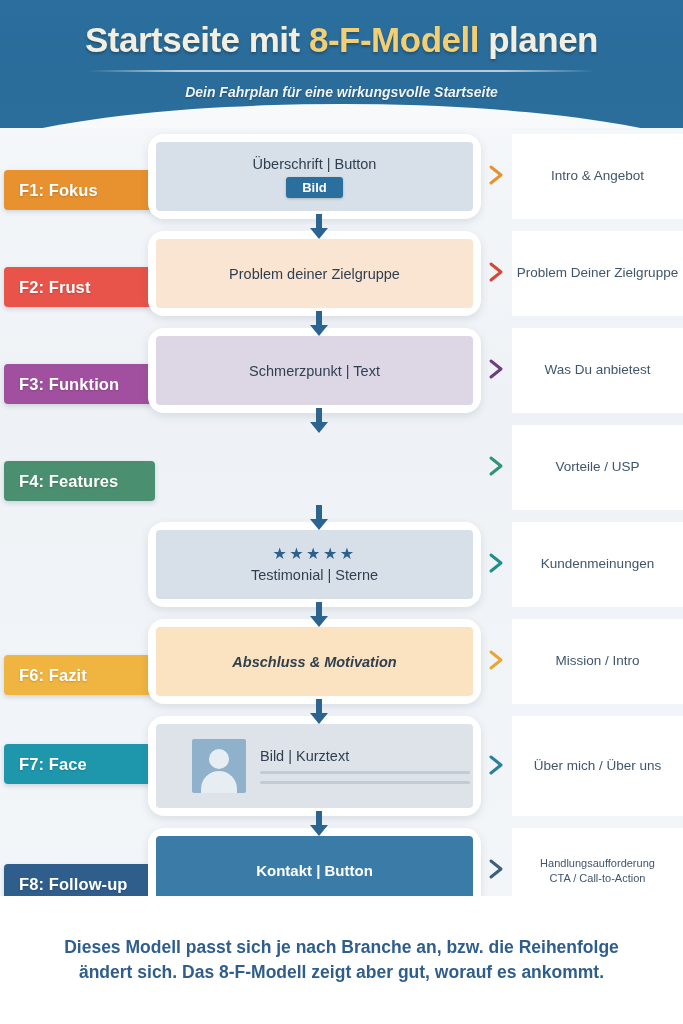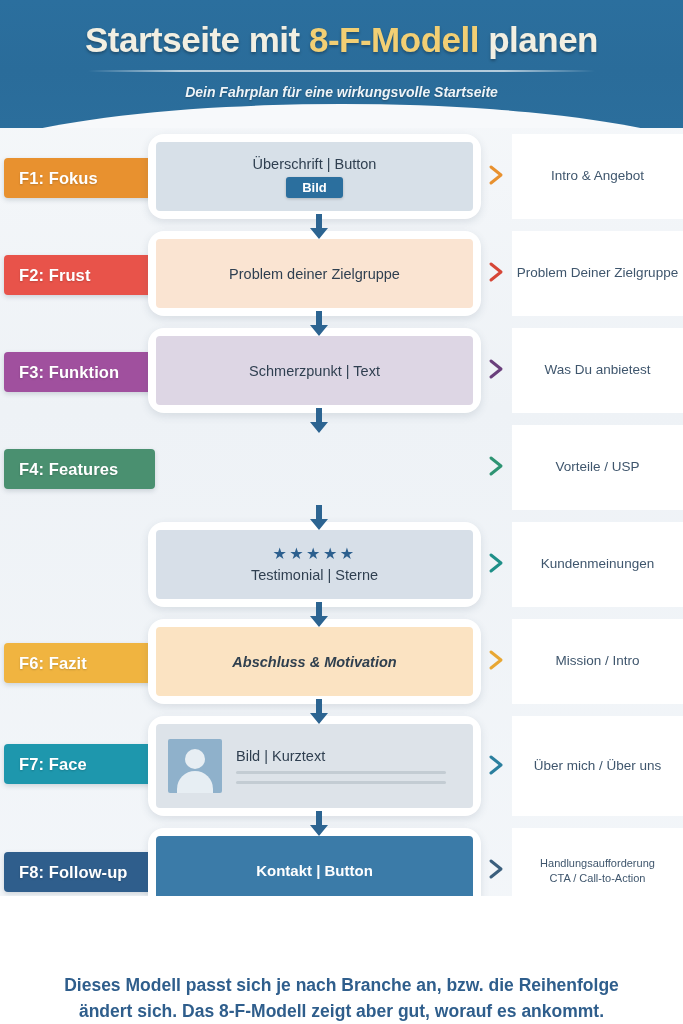--- a/index.html
+++ b/index.html
@@ -77,21 +77,21 @@
     position: relative;
     width: 683px;
     height: 85px;
     margin-bottom: 12px;
   }
 
   
   .badge {
     position: absolute;
     left: 4px;
-    top: 24px;
+    top: 36px;
     width: 151px;
     height: 40px;
     border-radius: 4px;
     display: flex;
     align-items: center;
     padding-left: 15px;
     color: #ffffff;
     font-size: 16.5px;
     font-weight: bold;
     letter-spacing: 0.1px;
@@ -148,21 +148,21 @@
     letter-spacing: 2.5px;
     line-height: 1;
   }
 
   
   .face-inner {
     flex-direction: row;
     justify-content: flex-start;
     align-items: center;
     gap: 14px;
-    padding-left: 12px;
+    padding-left: 36px;
   }
   .avatar {
     width: 54px; height: 54px;
     background: #8fb1cb;
     border-radius: 2px;
     position: relative;
     overflow: hidden;
     flex: none;
   }
   .avatar .head {
@@ -227,21 +227,21 @@
   
   .footer {
     position: absolute;
     left: 0; bottom: 0;
     width: 683px;
     height: 128px;
     background: #ffffff;
     display: flex;
     flex-direction: column;
     align-items: center;
-    justify-content: flex-end;
+    justify-content: center;
     text-align: center;
     padding: 0 16px;
   }
   .footer-line {
     font-size: 17.5px;
     font-weight: bold;
     color: #2f5e8c;
     line-height: 1.45;
     white-space: nowrap;
   }

